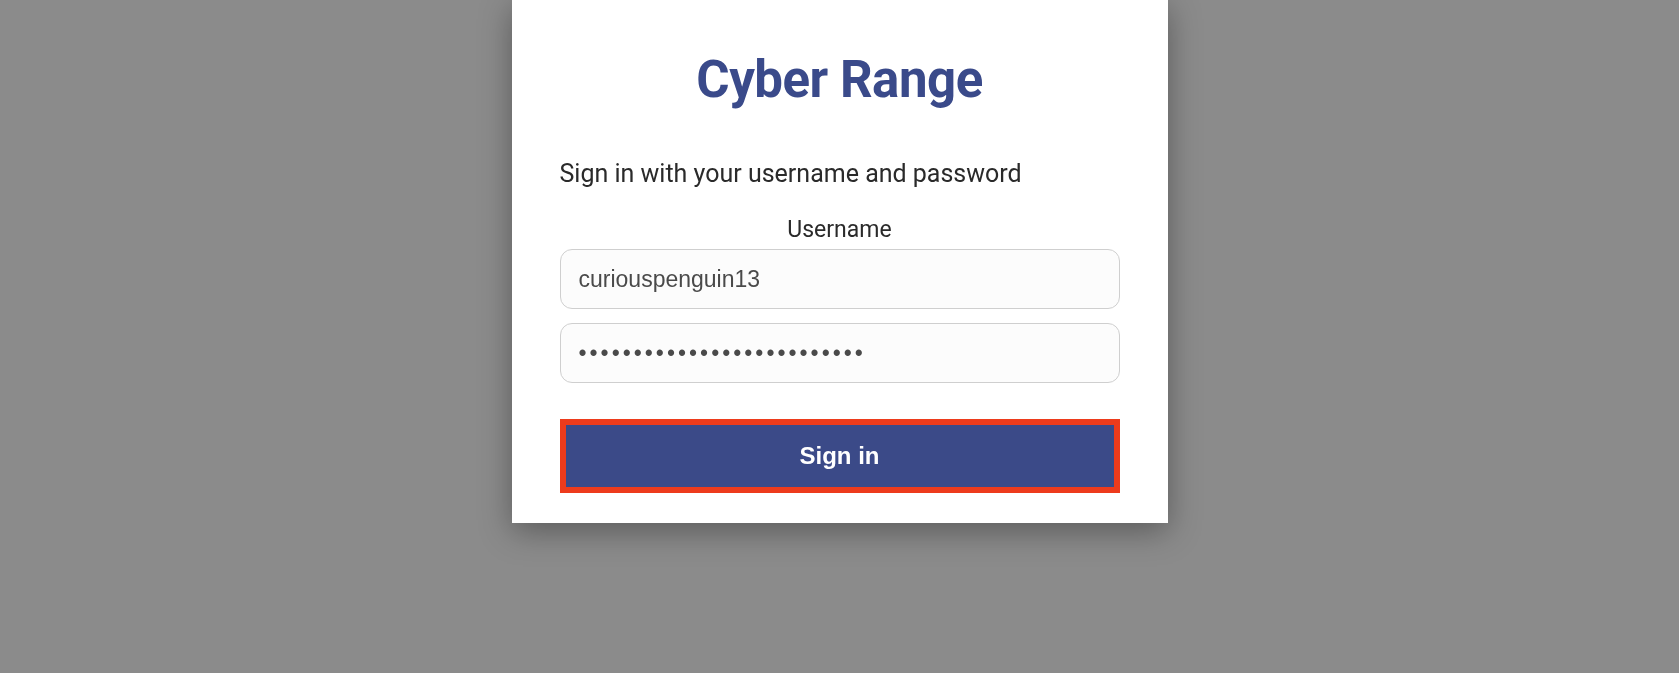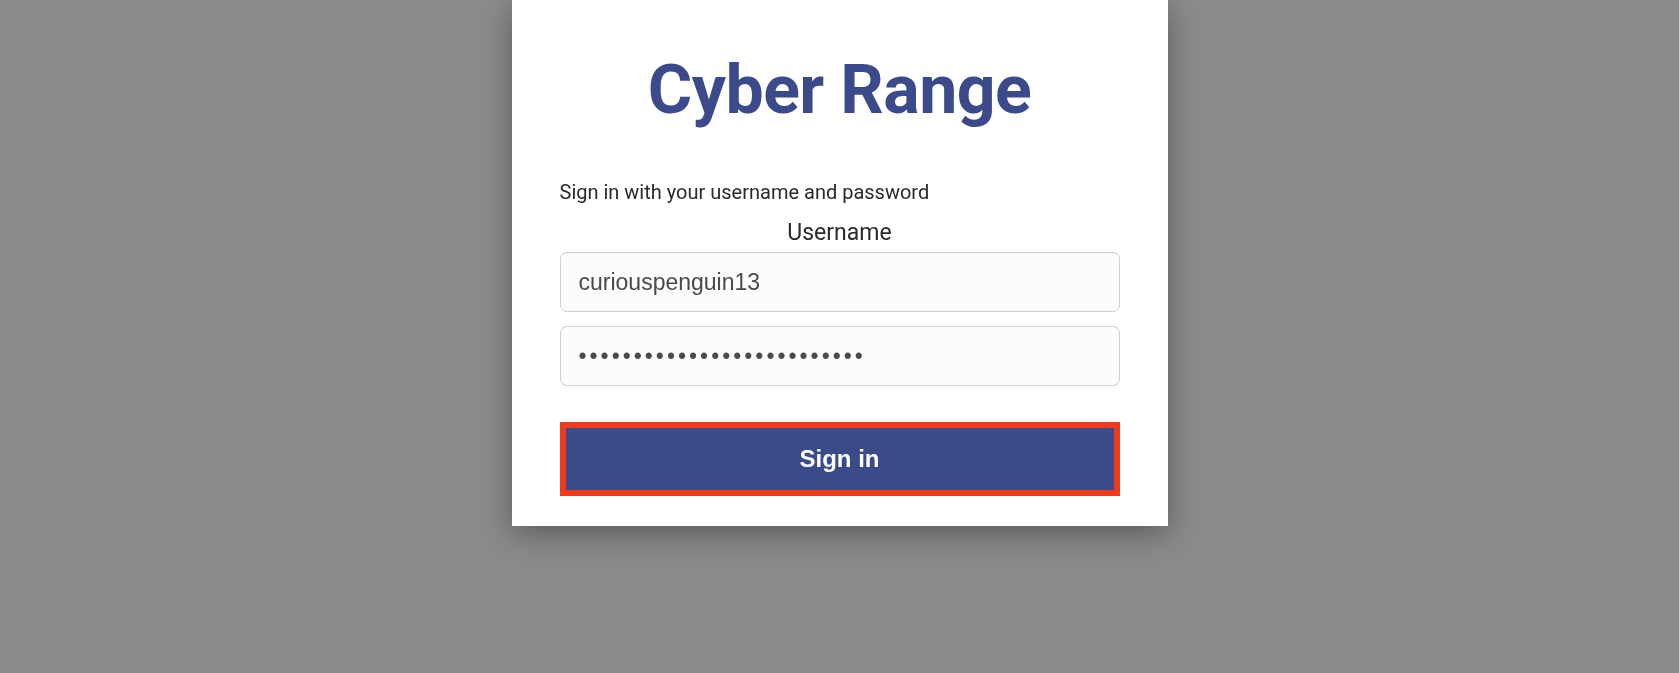--- a/index.html
+++ b/index.html
@@ -17,44 +17,44 @@
     top: 0;
     transform: translateX(-50%);
     width: 656px;
     background: #ffffff;
     box-shadow: 0 8px 30px rgba(0,0,0,0.35);
     padding: 40px 48px 30px 48px;
     box-sizing: border-box;
   }
   .logo {
     text-align: center;
-    font-size: 68px;
+    font-size: 51px;
     font-weight: 700;
     color: #3a4a8a;
     letter-spacing: -0.5px;
     margin-top: 10px;
     margin-bottom: 50px;
   }
   .subtitle {
-    font-size: 20px;
+    font-size: 25px;
     color: #2a2a2a;
-    margin-bottom: 15px;
+    margin-bottom: 28px;
   }
   .field-label {
     font-size: 23px;
     color: #2a2a2a;
     margin-bottom: 6px;
     text-align: center;
   }
   .text-input {
     width: 100%;
     box-sizing: border-box;
     height: 60px;
     border: 1px solid #cfcfcf;
-    border-radius: 7px;
+    border-radius: 12px;
     background: #fcfcfc;
     padding: 0 18px;
     font-size: 23px;
     color: #4a4a4a;
     margin-bottom: 14px;
     outline: none;
   }
   .text-input::placeholder {
     color: #888;
   }

